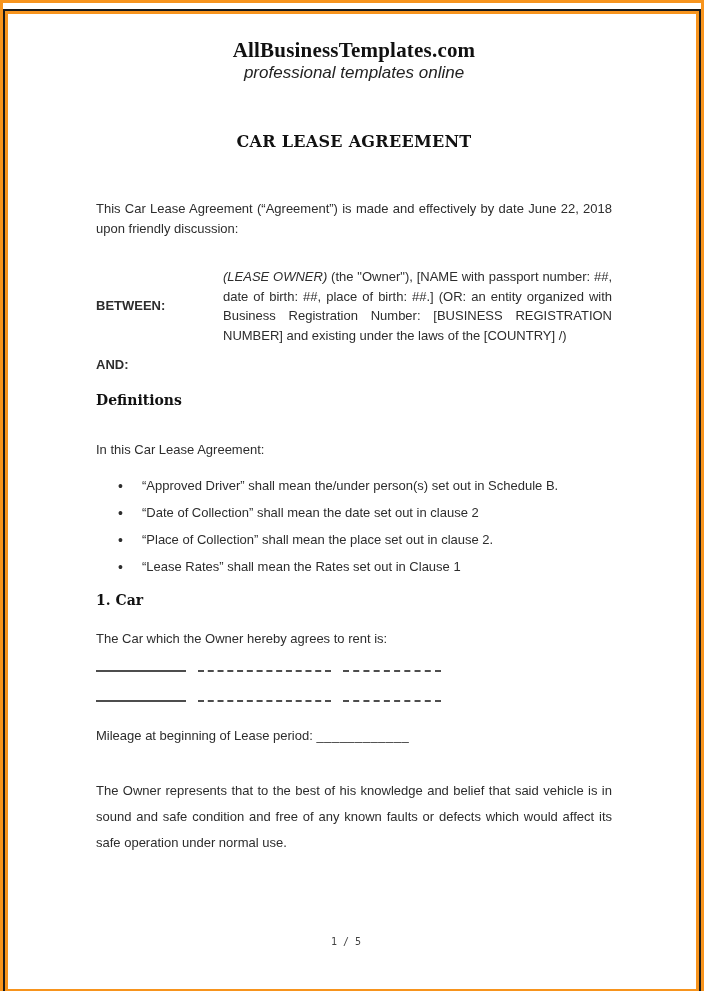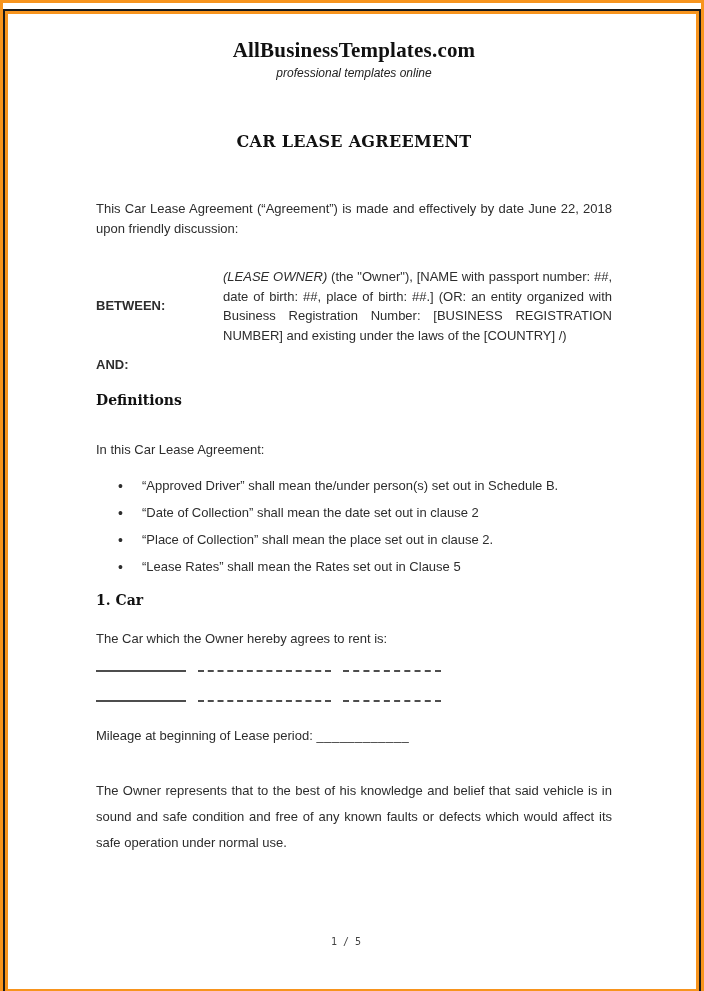--- a/index.html
+++ b/index.html
@@ -43,21 +43,21 @@
   .logo {
     font-family: "Liberation Serif", serif;
     font-weight: bold;
     font-size: 21px;
     line-height: 24px;
     letter-spacing: 0.2px;
     color: var(--heading-ink);
   }
   .tagline {
     font-style: italic;
-    font-size: 12px;
+    font-size: 17px;
     line-height: 14px;
     margin-top: 4px;
     color: #222222;
   }
   
   .doc-title {
     margin: 52px 0 0 0;
     text-align: center;
     font-family: "DejaVu Serif", serif;
     font-weight: bold;
@@ -153,21 +153,21 @@
         </div>
 
         <h2 class="section-heading">Definitions</h2>
 
         <p class="bodytext defs-intro">In this Car Lease Agreement:</p>
 
         <ul class="bodytext defs-list">
           <li>“Approved Driver” shall mean the/under person(s) set out in Schedule B.</li>
           <li>“Date of Collection” shall mean the date set out in clause 2</li>
           <li>“Place of Collection” shall mean the place set out in clause 2.</li>
-          <li>“Lease Rates” shall mean the Rates set out in Clause 5</li>
+          <li>“Lease Rates” shall mean the Rates set out in Clause 1</li>
         </ul>
 
         <h2 class="section-heading car-heading">1. Car</h2>
 
         <p class="bodytext car-lead">The Car which the Owner hereby agrees to rent is:</p>
 
         <div class="blank-row">
           <span class="blank solid"></span>
           <span class="blank dashed-wide"></span>
           <span class="blank dashed-narrow"></span>

